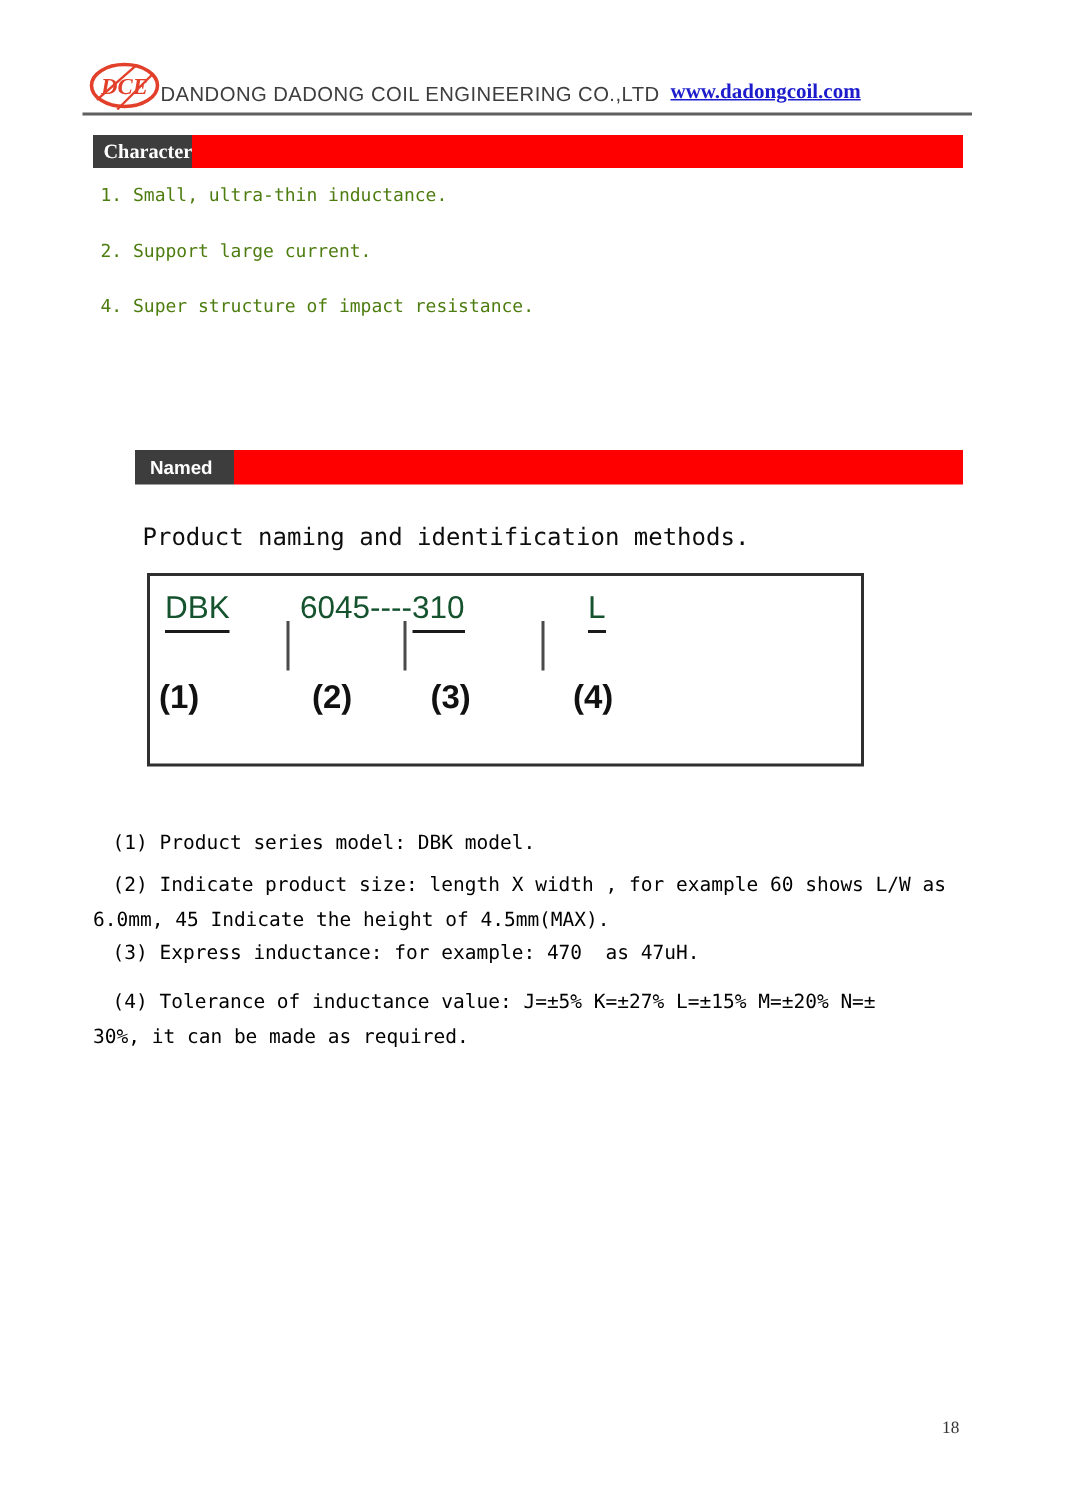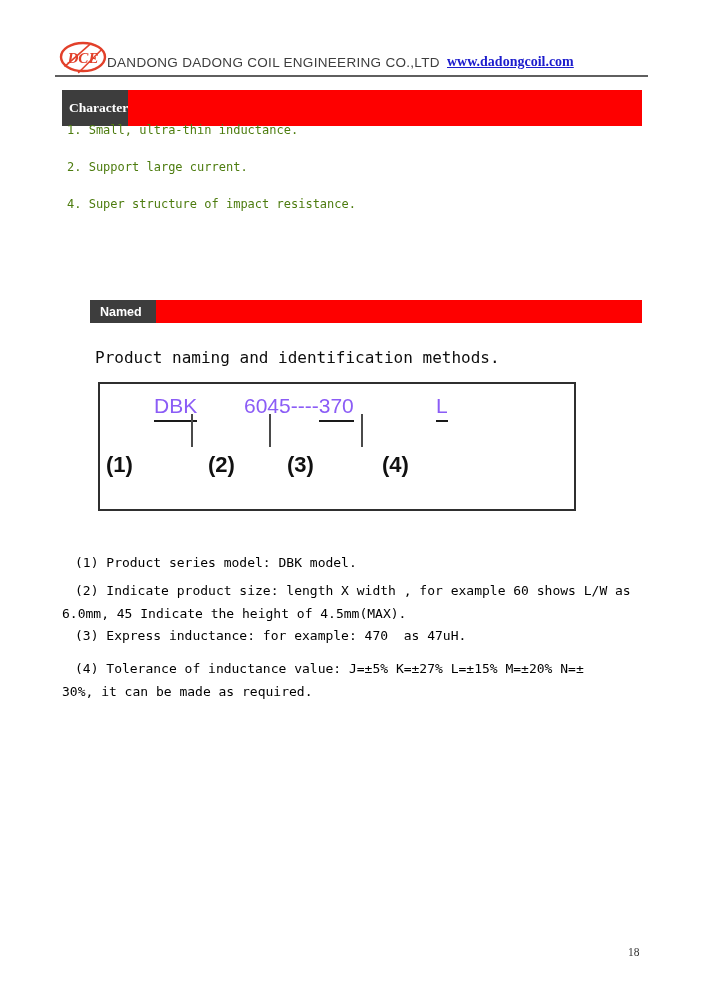--- a/index.html
+++ b/index.html
@@ -14,21 +14,21 @@
     position:absolute; left:107px; top:55px; font-size:13.5px; color:#3e3e3e;
     letter-spacing:0.3px; font-family:"Liberation Sans", sans-serif; white-space:pre;
   }
   .website {
     position:absolute; left:447px; top:54px; font-size:14px; font-weight:bold;
     color:#1c1ccd; text-decoration:underline; font-family:"Liberation Serif", serif;
   }
   .header-rule { position:absolute; left:55px; top:75px; width:593px; height:2px; background:#5f5f5f; }
   
   .section-bar { position:absolute; left:62px; width:580px; display:flex; }
-  .bar-character { top:90px; height:36px; }
+  .bar-character { top:90px; height:22px; }
   .bar-named { top:300px; height:23px; }
   .section-label {
     width:66px; height:100%; background:#3d3d3d; color:#ffffff; overflow:hidden;
     display:flex; align-items:center; white-space:nowrap; flex:none;
   }
   .bar-character .section-label { font-family:"Liberation Serif", serif; font-weight:bold; font-size:13.5px; padding-left:7px; }
   .bar-named .section-label { font-family:"Liberation Sans", sans-serif; font-weight:bold; font-size:12.5px; padding-left:10px;margin-left:28px; }
   .section-red { flex:1; background:#fe0000; height:100%; }
   
   .features { position:absolute; left:67px; top:123px; }
@@ -39,22 +39,22 @@
   
   .naming-heading {
     position:absolute; left:95px; top:348px; font-family:"DejaVu Sans Mono", monospace;
     font-size:16px; color:#0d0d0d; white-space:pre;
   }
   .diagram-box {
     position:absolute; left:98px; top:382px; width:478px; height:129px;
     border:2px solid #2f2f2f; background:#fff;
   }
   .code {
-    position:absolute; top:10px; font-size:21px; color:#8b5cf6;
-    font-family:"Liberation Sans", sans-serif; white-space:pre;margin-left:44px;
+    position:absolute; top:10px; font-size:21px; color:#14532d;
+    font-family:"Liberation Sans", sans-serif; white-space:pre;
   }
   .code-1 { left:10px; }
   .code-2 { left:100px; }
   .code-4 { left:292px; }
   .u { border-bottom:2px solid #1a1a1a; padding-bottom:2px; display:inline-block; }
   .vline { position:absolute; top:30px; width:1.5px; height:33px; background:#4a4a4a; }
   .vline-1 { left:91px; } .vline-2 { left:169px; } .vline-3 { left:261px; }
   .dlabel {
     position:absolute; top:68px; font-size:22px; font-weight:bold; color:#111;
     font-family:"Liberation Sans", sans-serif;
@@ -102,21 +102,21 @@
 
   <div class="section-bar bar-named">
     <div class="section-label">Named</div>
     <div class="section-red"></div>
   </div>
 
   <div class="naming-heading">Product naming and identification methods.</div>
 
   <div class="diagram-box">
     <span class="code code-1"><span class="u">DBK</span></span>
-    <span class="code code-2"><span>6045----</span><span class="u">370</span></span>
+    <span class="code code-2"><span>6045----</span><span class="u">310</span></span>
     <span class="code code-4"><span class="u">L</span></span>
     <div class="vline vline-1"></div>
     <div class="vline vline-2"></div>
     <div class="vline vline-3"></div>
     <span class="dlabel dlabel-1">(1)</span>
     <span class="dlabel dlabel-2">(2)</span>
     <span class="dlabel dlabel-3">(3)</span>
     <span class="dlabel dlabel-4">(4)</span>
   </div>
 

